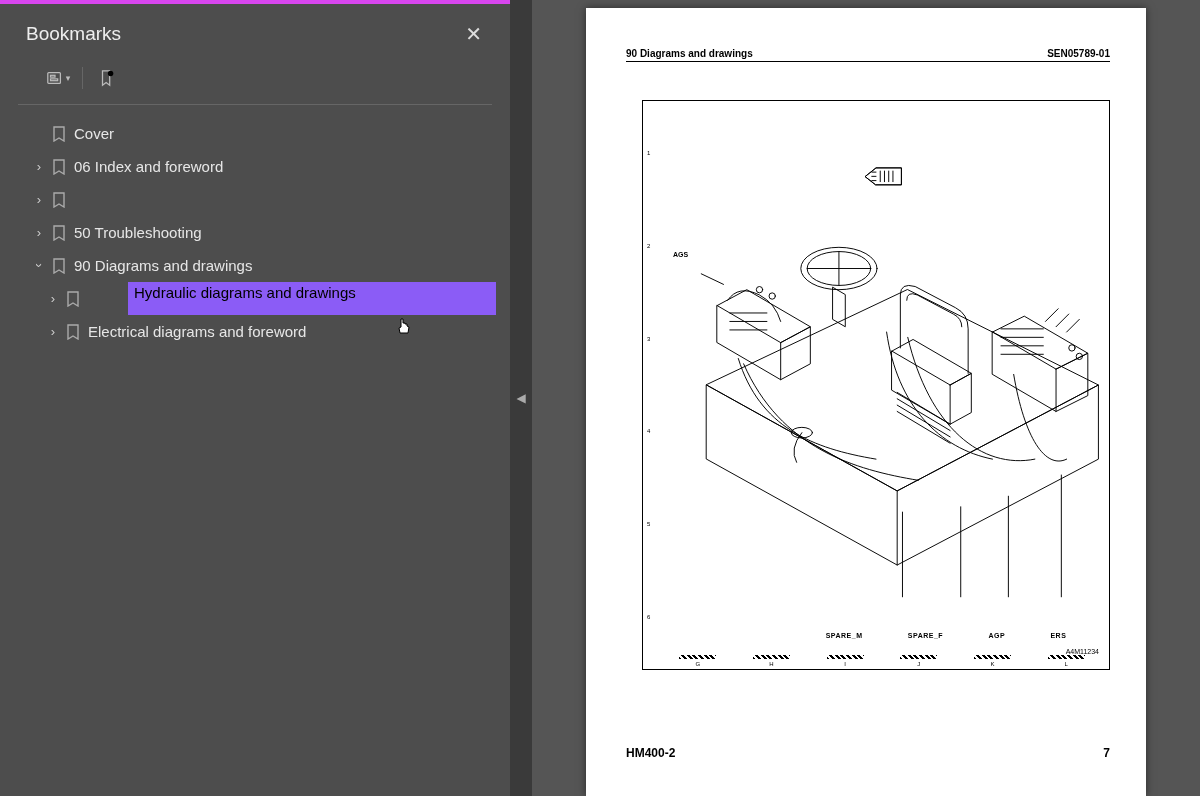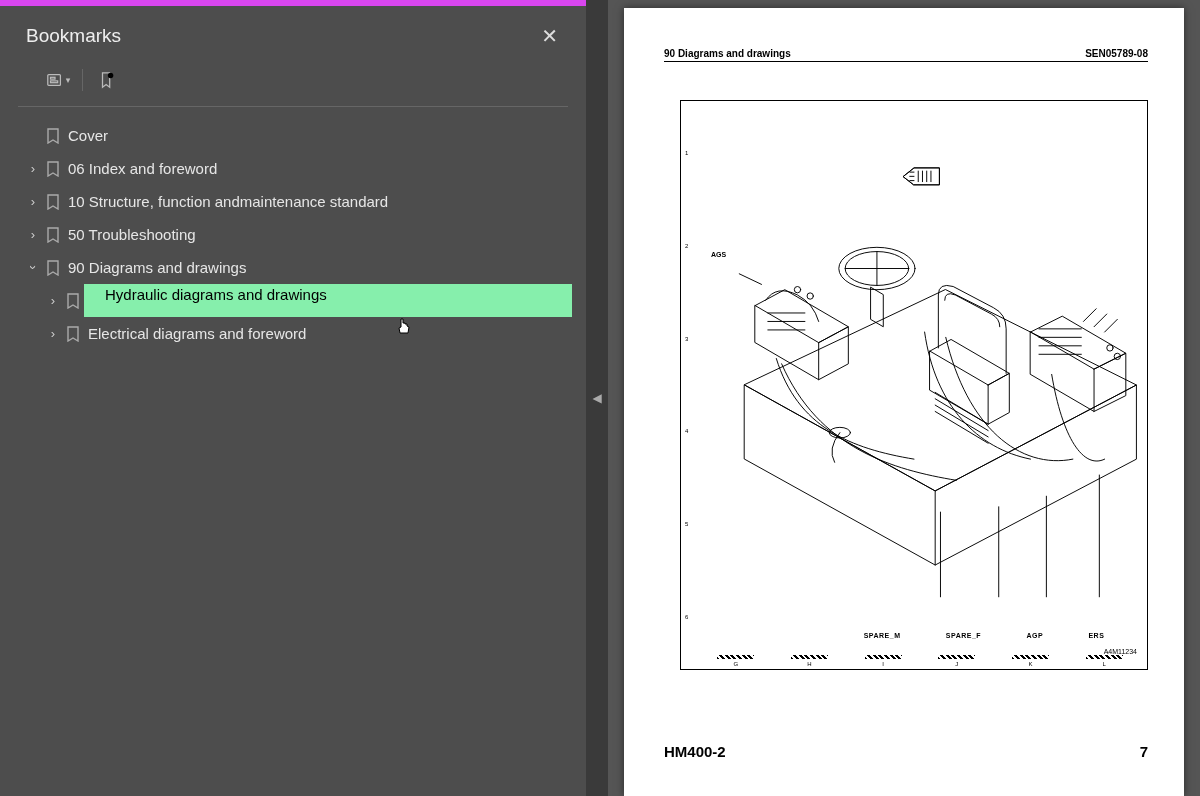--- a/index.html
+++ b/index.html
@@ -7,27 +7,27 @@
   font-family: "Segoe UI", Arial, sans-serif;
   background: #333;
   width: 1200px;
   height: 796px;
   overflow: hidden;
   display: flex;
 }
 
 
 .sidebar {
-  width: 586px;
+  width: 510px;
   height: 100%;
   background: #4d4d4d;
   color: #e0e0e0;
   display: flex;
   flex-direction: column;
-  border-top: 6px solid #d946ef;
+  border-top: 4px solid #d946ef;
 }
 .sidebar-header {
   display: flex;
   justify-content: space-between;
   align-items: center;
   padding: 14px 20px 10px 26px;
 }
 .sidebar-title {
   font-size: 19px;
   font-weight: 400;
@@ -64,21 +64,21 @@
 
 .tree {
   flex: 1;
   overflow-y: auto;
   padding: 4px 0;
 }
 .tree-row {
   display: flex;
   align-items: center;
   height: 33px;
-  padding-left: 24px;
+  padding-left: 30px;
   cursor: pointer;
   font-size: 15px;
   color: #e6e6e6;
 }
 .tree-row .chev {
   width: 18px;
   text-align: center;
   color: #ccc;
   font-size: 13px;
 }
@@ -89,25 +89,26 @@
   align-items: center;
   justify-content: center;
   color: #999;
 }
 .tree-row .label {
   padding-left: 4px;
   white-space: nowrap;
 }
 .tree-row.level1 { padding-left: 44px; }
 .tree-row.selected .label {
-  background: #86efac;
+  background: #8b5cf6;
   color: #000;
-  padding: 2px 21px;
+  padding: 2px 6px;
   flex: 1;
   margin-right: 14px;
+  margin-left: 44px;
 }
 .tree-row.selected {
   align-items: stretch;
 }
 .tree-row.selected .bm-icon, .tree-row.selected .chev {
   align-self: center;
 }
 
 .cursor-hand {
   position: absolute;
@@ -160,21 +161,21 @@
   color: #000;
   border-bottom: 1px solid #000;
   padding-bottom: 2px;
 }
 .page-ftr {
   position: absolute;
   bottom: 0;
   left: 0; right: 0;
   display: flex;
   justify-content: space-between;
-  font-size: 15px;
+  font-size: 12px;
   font-weight: bold;
   color: #000;
 }
 .drawing-frame {
   position: absolute;
   top: 52px;
   left: 16px;
   right: 0;
   height: 570px;
   border: 1px solid #000;
@@ -280,21 +281,20 @@
         </span>
       <span class="label">06 Index and foreword</span>
     </div>
     <div class="tree-row">
       <span class="chev">›</span>
       <span class="bm-icon">
           <svg class="bm" viewBox="0 0 14 16">
             <path d="M2 1 h10 v14 l-5-3 -5 3 z"></path>
           </svg>
         </span>
-      <span class="label">10 Structure, function andmaintenance standard</span>
     </div>
     <div class="tree-row">
       <span class="chev">›</span>
       <span class="bm-icon">
           <svg class="bm" viewBox="0 0 14 16">
             <path d="M2 1 h10 v14 l-5-3 -5 3 z"></path>
           </svg>
         </span>
       <span class="label">50 Troubleshooting</span>
     </div>
@@ -335,21 +335,21 @@
 
 <div class="splitter">
   <div class="handle">◀</div>
 </div>
 
 <div class="page-area">
   <div class="page">
     <div class="page-inner">
       <div class="page-hdr">
         <span>90 Diagrams and drawings</span>
-        <span>SEN05789-08</span>
+        <span>SEN05789-01</span>
       </div>
 
       <div class="drawing-frame">
         <div class="ruler-v2">
           <span>1</span>
           <span>2</span>
           <span>3</span>
           <span>4</span>
           <span>5</span>
           <span>6</span>

